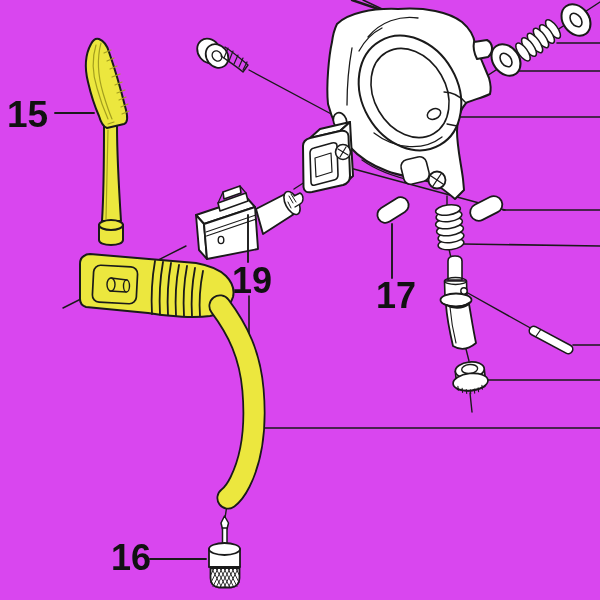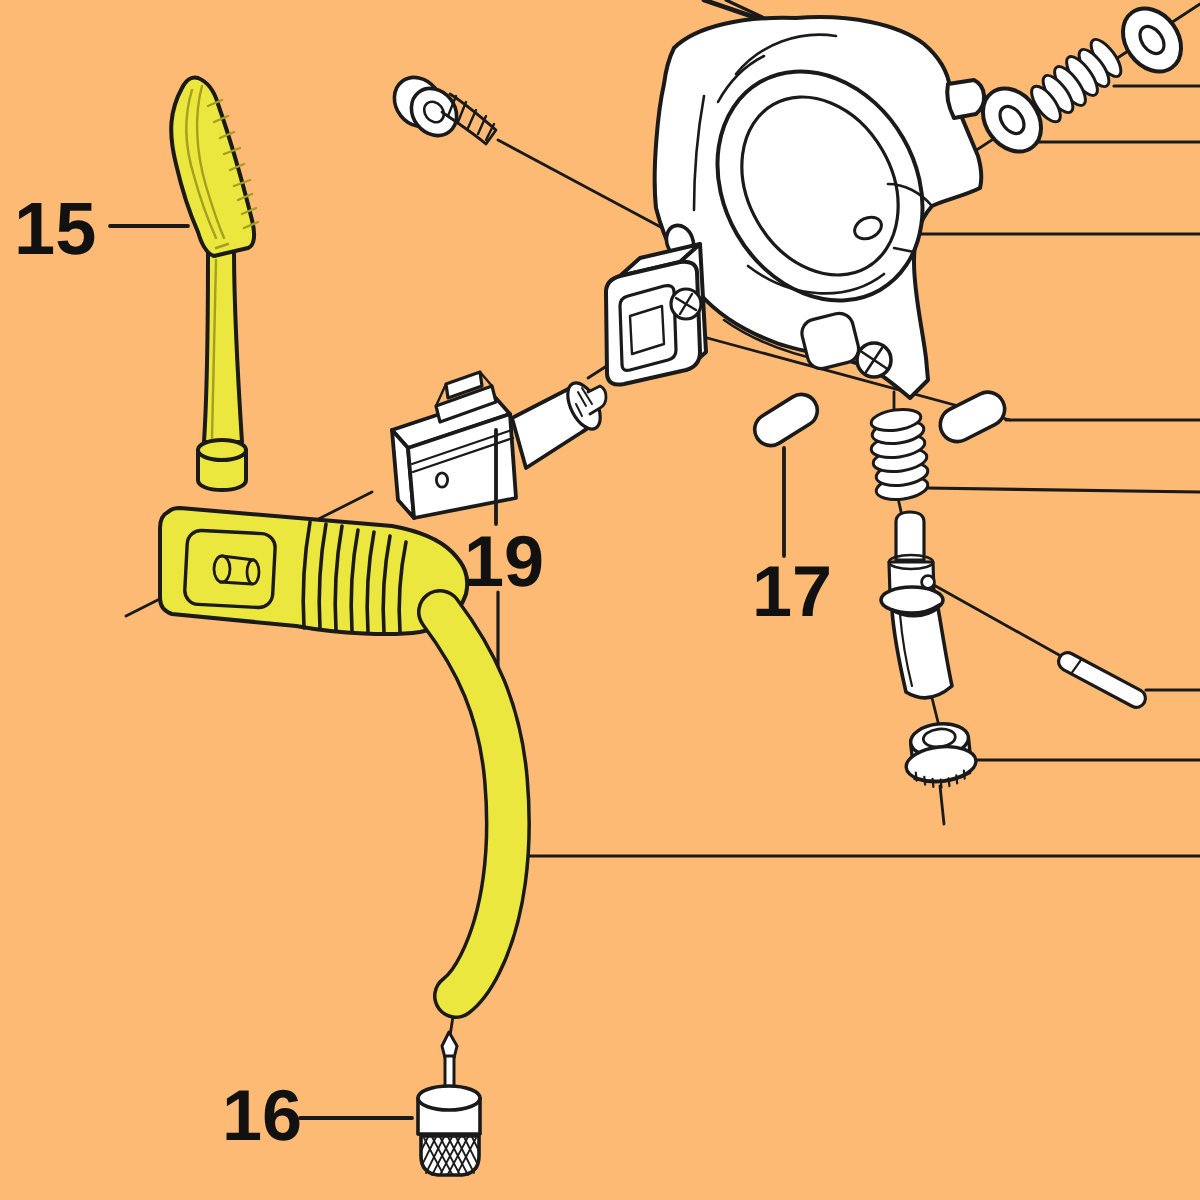--- a/index.html
+++ b/index.html
@@ -1,16 +1,16 @@
 <!DOCTYPE html>
 <html><head>
 <meta charset="utf-8">
 <style>
   html,body{margin:0;padding:0;background:#ffffff;}
-  .stage{width:600px;height:600px;position:relative;background:#fdba74;overflow:hidden;}
+  .stage{width:600px;height:600px;position:relative;background:#d946ef;overflow:hidden;}
   svg{display:block;}
   text{font-family:"Liberation Sans","DejaVu Sans",sans-serif;font-weight:bold;fill:#111;stroke:none;}
 </style>
 </head>
 <body>
 
 <div class="stage">
 <svg width="600" height="600" viewBox="0 0 600 600">
   <g fill="none" stroke-linecap="round" stroke-linejoin="round" stroke="#1a1a1a">
 

